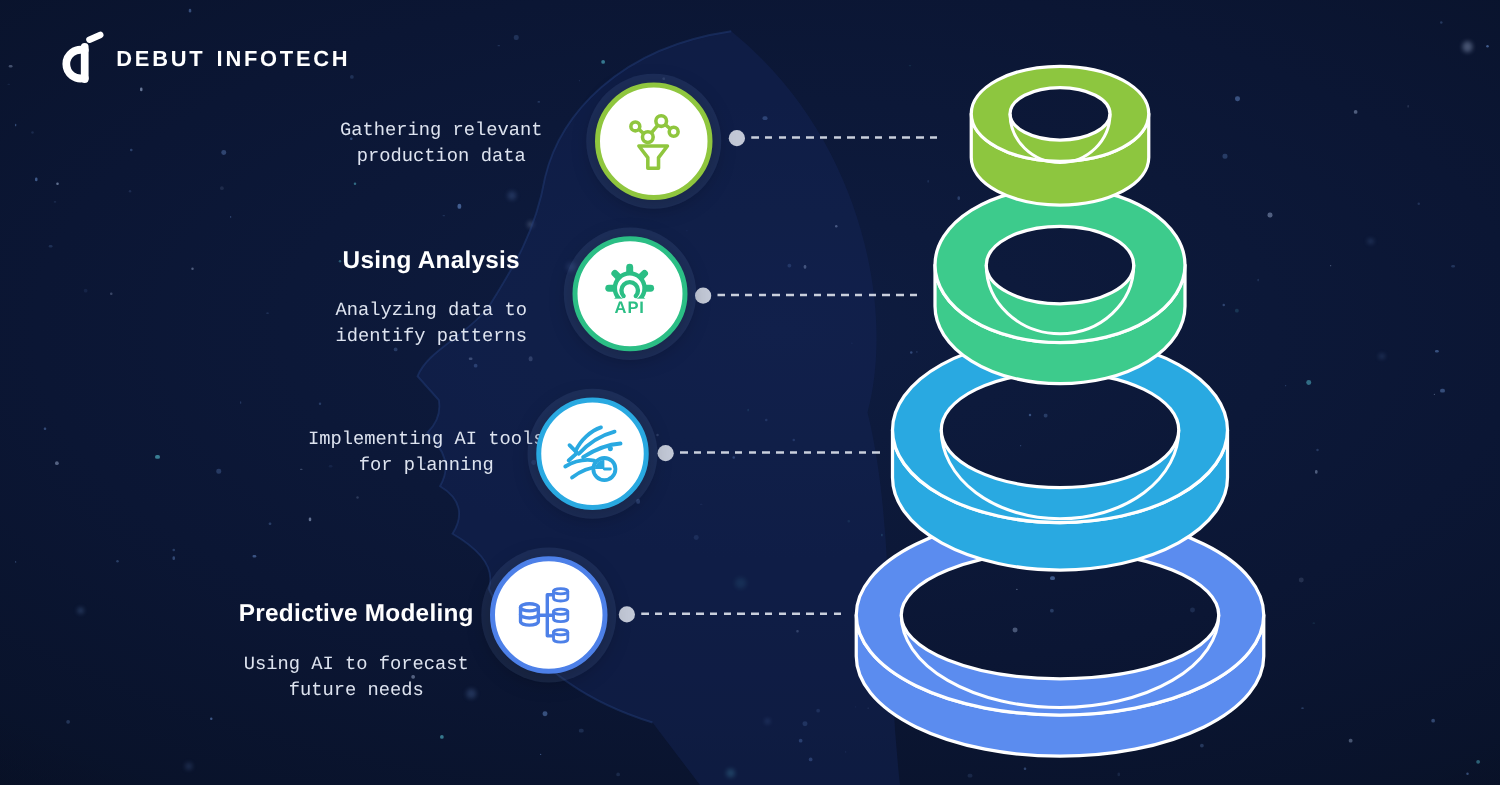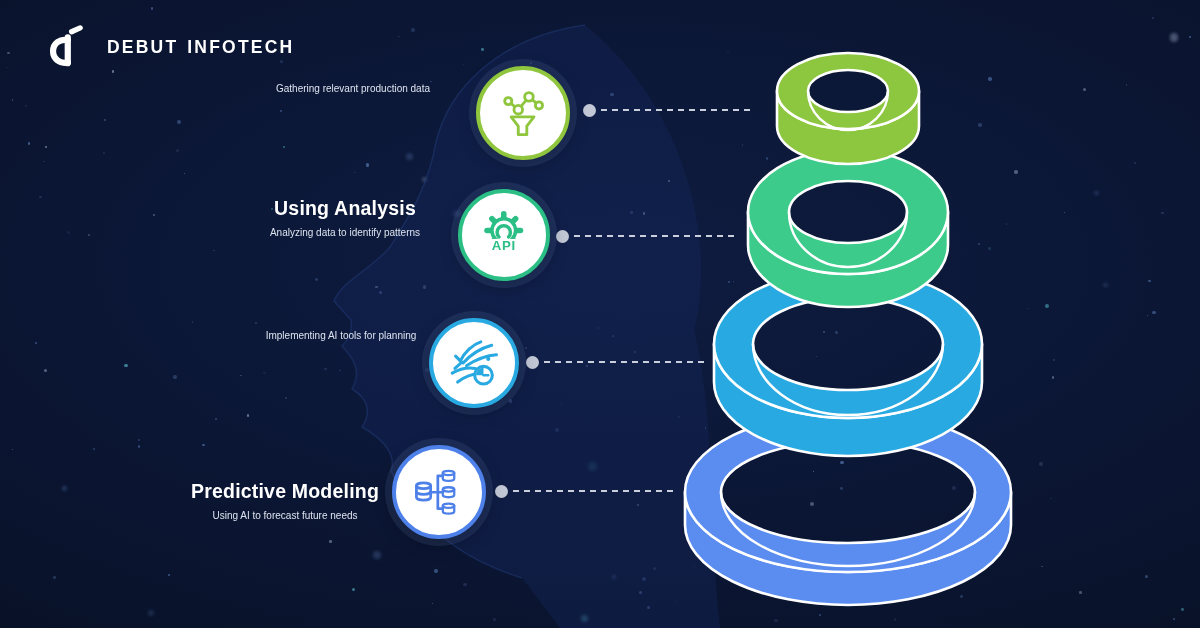--- a/index.html
+++ b/index.html
@@ -5,27 +5,27 @@
   html,body{margin:0;padding:0;background:#04091a;}
   .canvas{
     position:relative;width:1200px;height:628px;overflow:hidden;
     font-family:"Liberation Sans",sans-serif;
     background:
       radial-gradient(90% 80% at 52% 42%, #0e1c40 0%, #0b1634 55%, #081126 100%);
   }
   .vignette{position:absolute;inset:0;pointer-events:none;
     background:radial-gradient(120% 115% at 52% 45%, rgba(0,0,0,0) 58%, rgba(3,7,20,.62) 100%);}
   
-  .brand{position:absolute;left:42px;top:24px;display:flex;align-items:center;gap:23px;z-index:30;}
+  .brand{position:absolute;left:42px;top:24px;display:flex;align-items:center;gap:9px;z-index:30;}
   .brand-text{color:#fff;font-weight:bold;font-size:17.5px;letter-spacing:2.2px;white-space:nowrap;}
   .brand-text .w2{margin-left:9px;}
   
   .step-text{position:absolute;text-align:center;color:#fff;z-index:20;}
   .step-text h2{margin:0;font-size:19.5px;font-weight:bold;letter-spacing:.2px;}
-  .step-text p{margin:6px auto 0;font-size:10px;line-height:1.38;color:#dde3ef;max-width:224px;}
+  .step-text p{margin:19px auto 0;font-size:15px;line-height:1.38;color:#dde3ef;max-width:224px;font-family:Liberation Mono, monospace;}
   .icon-circle{position:absolute;background:#fff;border-radius:50%;z-index:20;
     border:4px solid #999;display:flex;align-items:center;justify-content:center;
     box-shadow:0 0 0 7px rgba(150,185,255,.10), 0 4px 18px rgba(0,0,0,.35);}
   .icon-circle svg{width:78%;height:78%;}
   .conn-dot{position:absolute;width:13px;height:13px;border-radius:50%;background:#c2c8d6;z-index:15;}
   .conn-line{position:absolute;height:2.4px;z-index:15;
     background:repeating-linear-gradient(90deg,#c9cfdc 0 6px,transparent 6px 11px);}
   #particles span{position:absolute;border-radius:50%;display:block;}
   .rings-svg,.head-svg{position:absolute;left:0;top:0;z-index:10;pointer-events:none;}
   .head-svg{z-index:2;}

